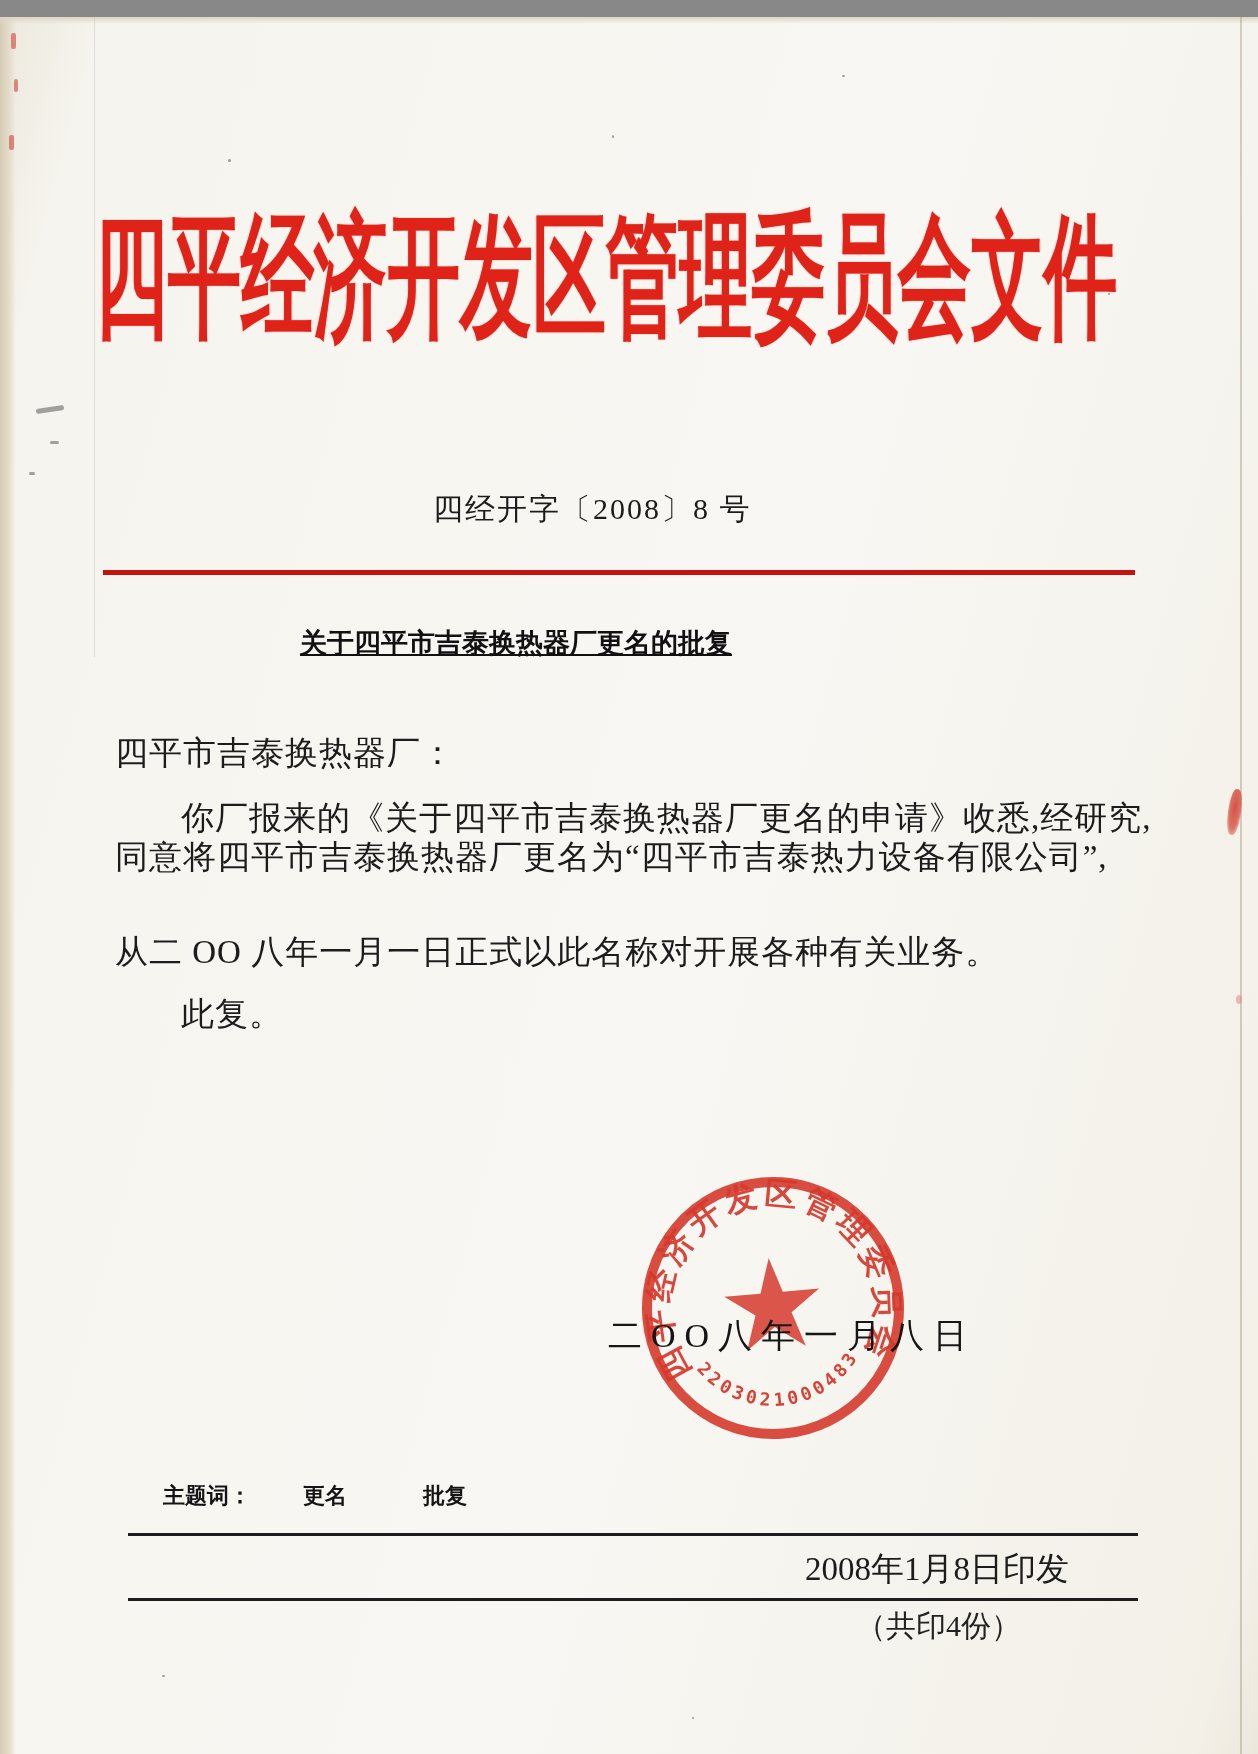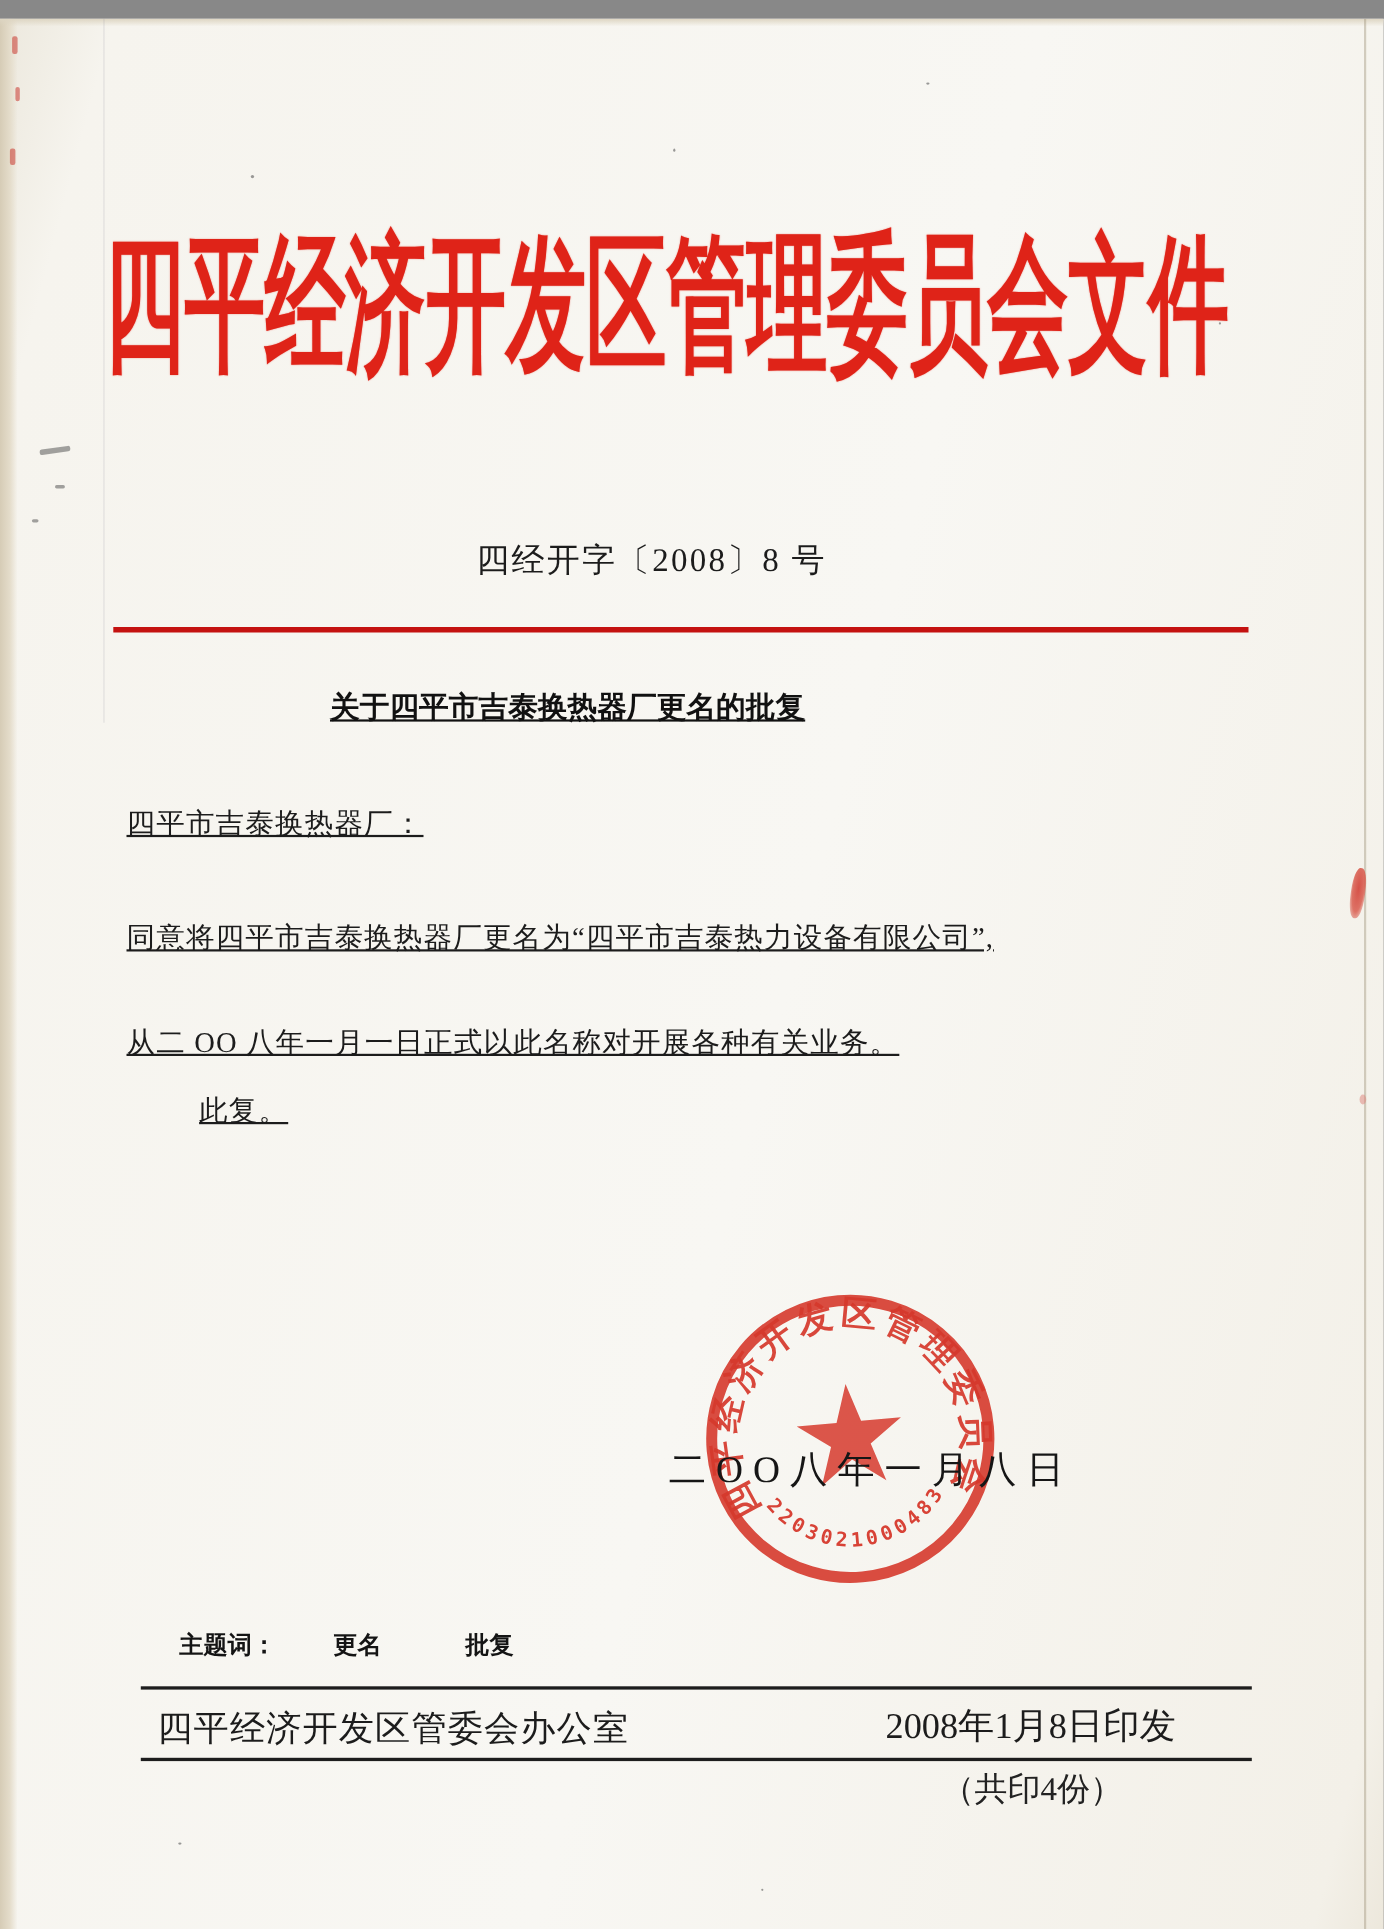--- a/index.html
+++ b/index.html
@@ -41,21 +41,21 @@
   }
   .doc-number{position:absolute;left:433px;top:472px;font-size:30px;letter-spacing:2px;white-space:nowrap;text-align:center;}
   .red-divider{position:absolute;left:103px;top:553px;width:1032px;height:5px;background:#c41210;}
 
   .doc-title{
     position:absolute;left:300px;top:608px;width:660px;
     font-size:27px;font-weight:bold;white-space:nowrap;color:#111;
     font-family:"Liberation Sans","DejaVu Sans",sans-serif;
     text-decoration:underline;
   }
-  .body-line{position:absolute;font-size:26px;line-height:1.25;white-space:nowrap;letter-spacing:1px;text-decoration:underline;}
+  .body-line{position:absolute;font-size:33px;line-height:1.25;white-space:nowrap;letter-spacing:1px;}
   .salutation{left:115px;top:716px;}
   .bl0{left:181px;top:781px;}
   .bl1{left:115px;top:820px;}
   .bl2{left:115px;top:915px;}
   .closing{left:181px;top:977px;}
 
   
   .seal{position:absolute;left:630px;top:1148px;width:286px;height:286px;z-index:2;
     transform:rotate(-5deg);opacity:.92;}
   .date-line{position:absolute;left:608px;top:1296px;z-index:3;
@@ -100,20 +100,21 @@
 
   <div class="header-title">四平经济开发区管理委员会文件</div>
 
   <div class="doc-number">四经开字〔2008〕8 号</div>
 
   <div class="red-divider"></div>
 
   <div class="doc-title">关于四平市吉泰换热器厂更名的批复</div>
 
   <div class="body-line salutation">四平市吉泰换热器厂：</div>
+  <div class="body-line bl0">你厂报来的《关于四平市吉泰换热器厂更名的申请》收悉,经研究,</div>
   <div class="body-line bl1">同意将四平市吉泰换热器厂更名为“四平市吉泰热力设备有限公司”,</div>
   <div class="body-line bl2">从二 OO 八年一月一日正式以此名称对开展各种有关业务。</div>
   <div class="body-line closing">此复。</div>
 
   <svg class="seal" viewBox="0 0 286 286" xmlns="http://www.w3.org/2000/svg">
     <defs>
       <path id="arcTop" d="M 58.6,202.1 A 103,103 0 1 1 227.4,202.1" fill="none"></path>
       <path id="arcBottom" d="M 52.8,181.3 A 98,98 0 0 0 233.2,181.3" fill="none"></path>
     </defs>
     <circle cx="143" cy="143" r="126" fill="none" stroke="#d3291c" stroke-width="10" opacity="0.9"></circle>
@@ -126,18 +127,17 @@
     </text>
   </svg>
 
   <div class="date-line">二OO八年一月八日</div>
 
   <div class="keywords">
     <span>主题词：</span><span class="kw-item1">更名</span><span class="kw-item2">批复</span>
   </div>
 
   <div class="footer-line fl-top"></div>
-  <div class="footer-office">四平经济开发区管委会办公室</div>
   <div class="footer-date">2008年1月8日印发</div>
   <div class="footer-line fl-bottom"></div>
   <div class="copies-note">（共印4份）</div>
 
 </div>
 
 </body></html>

